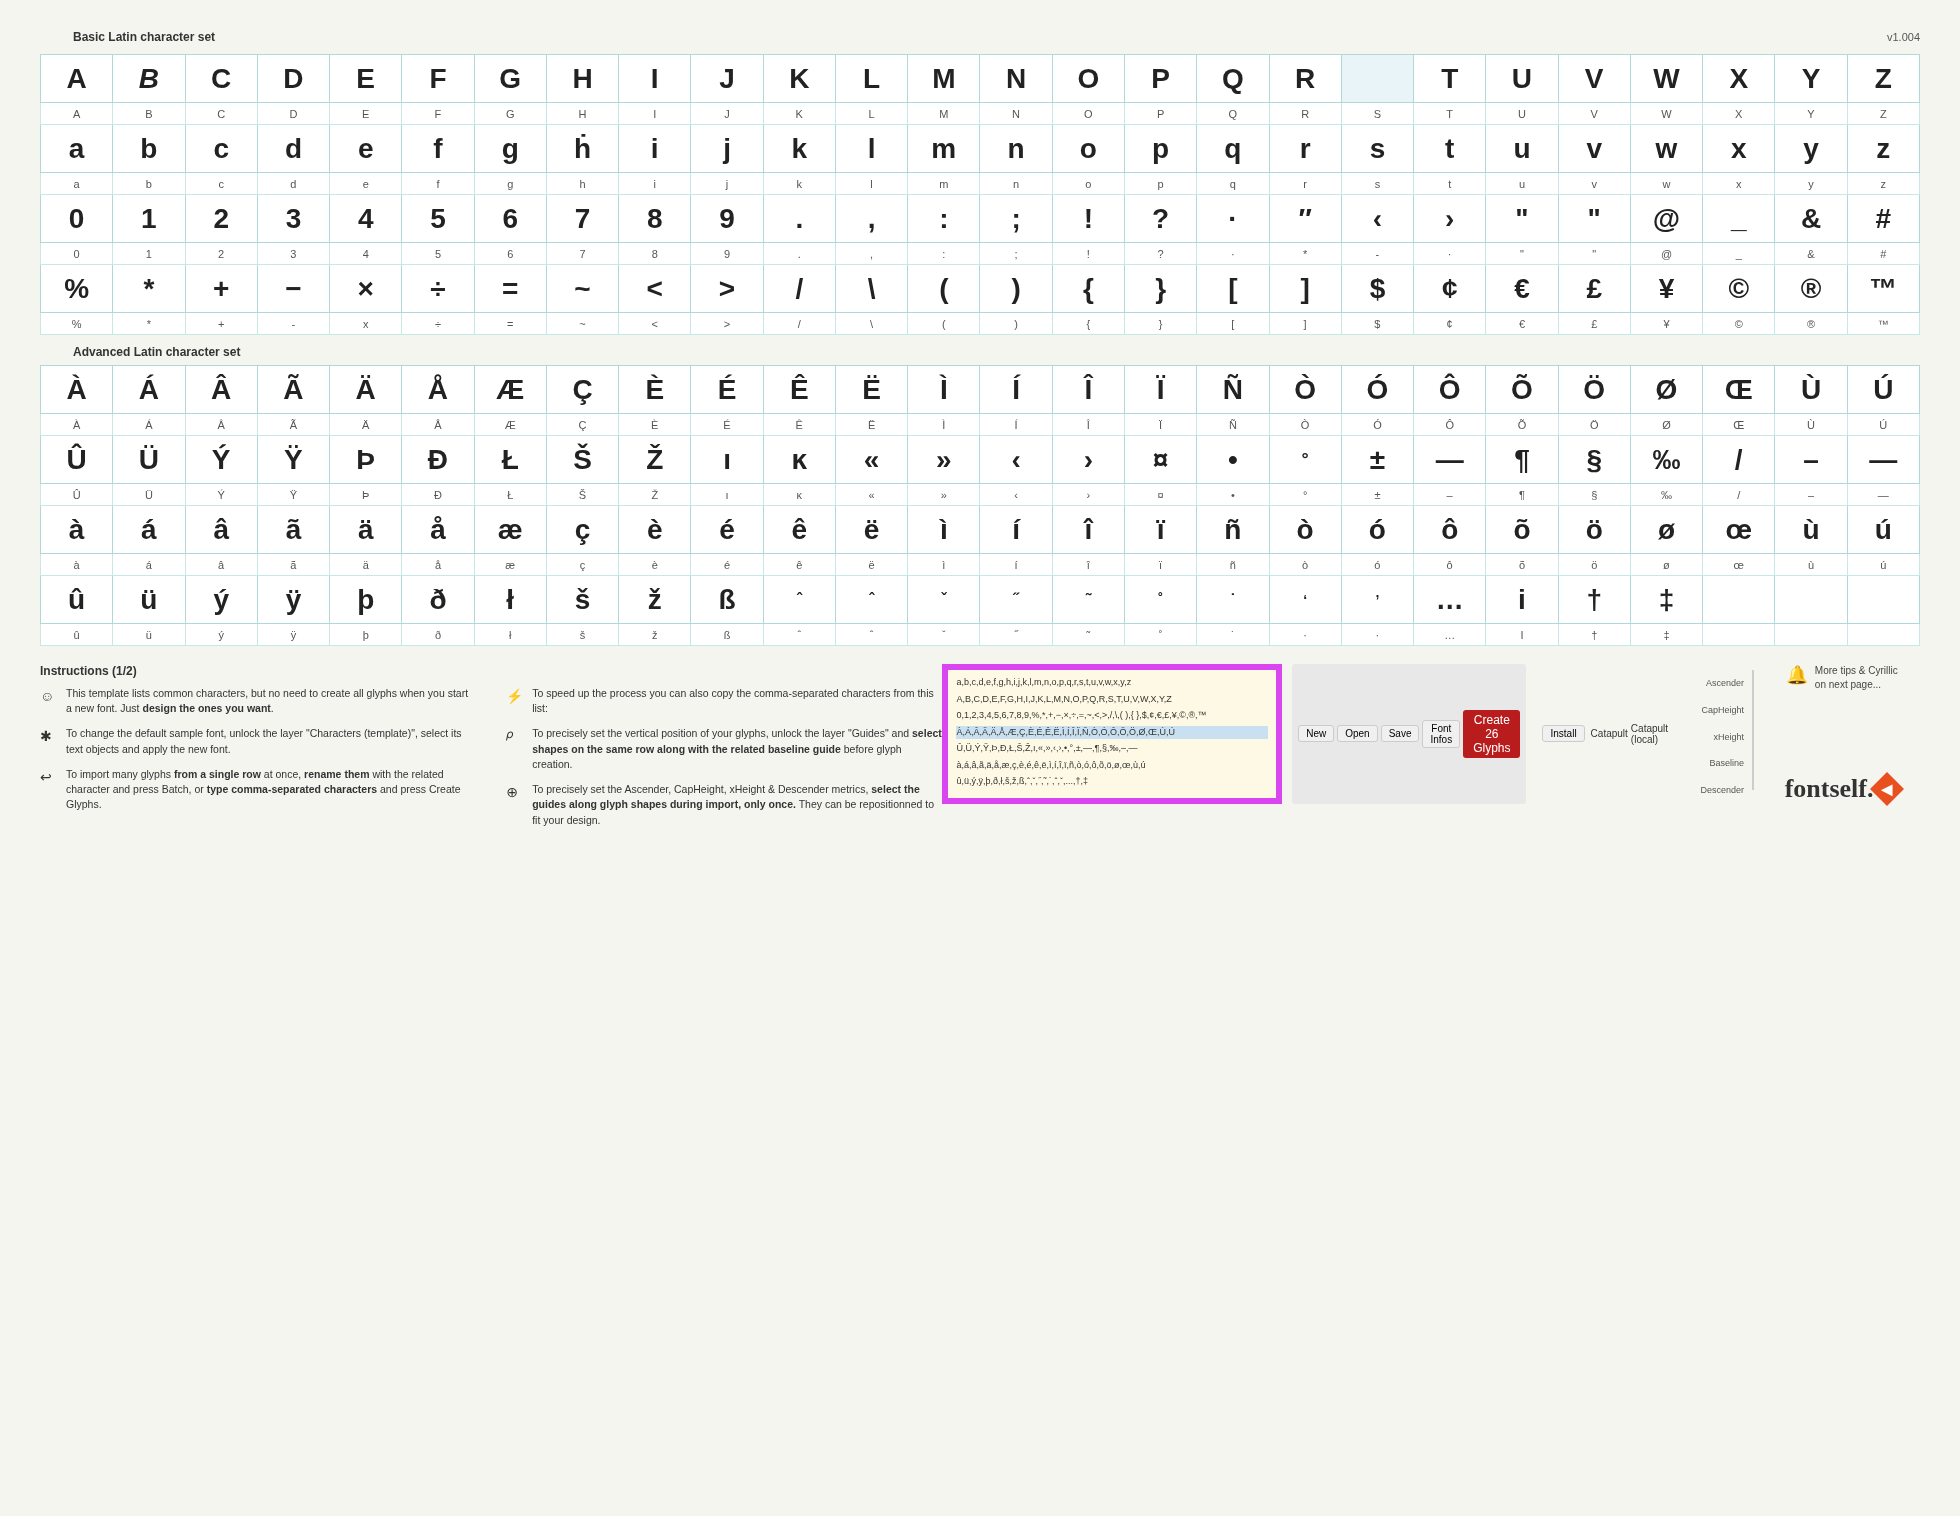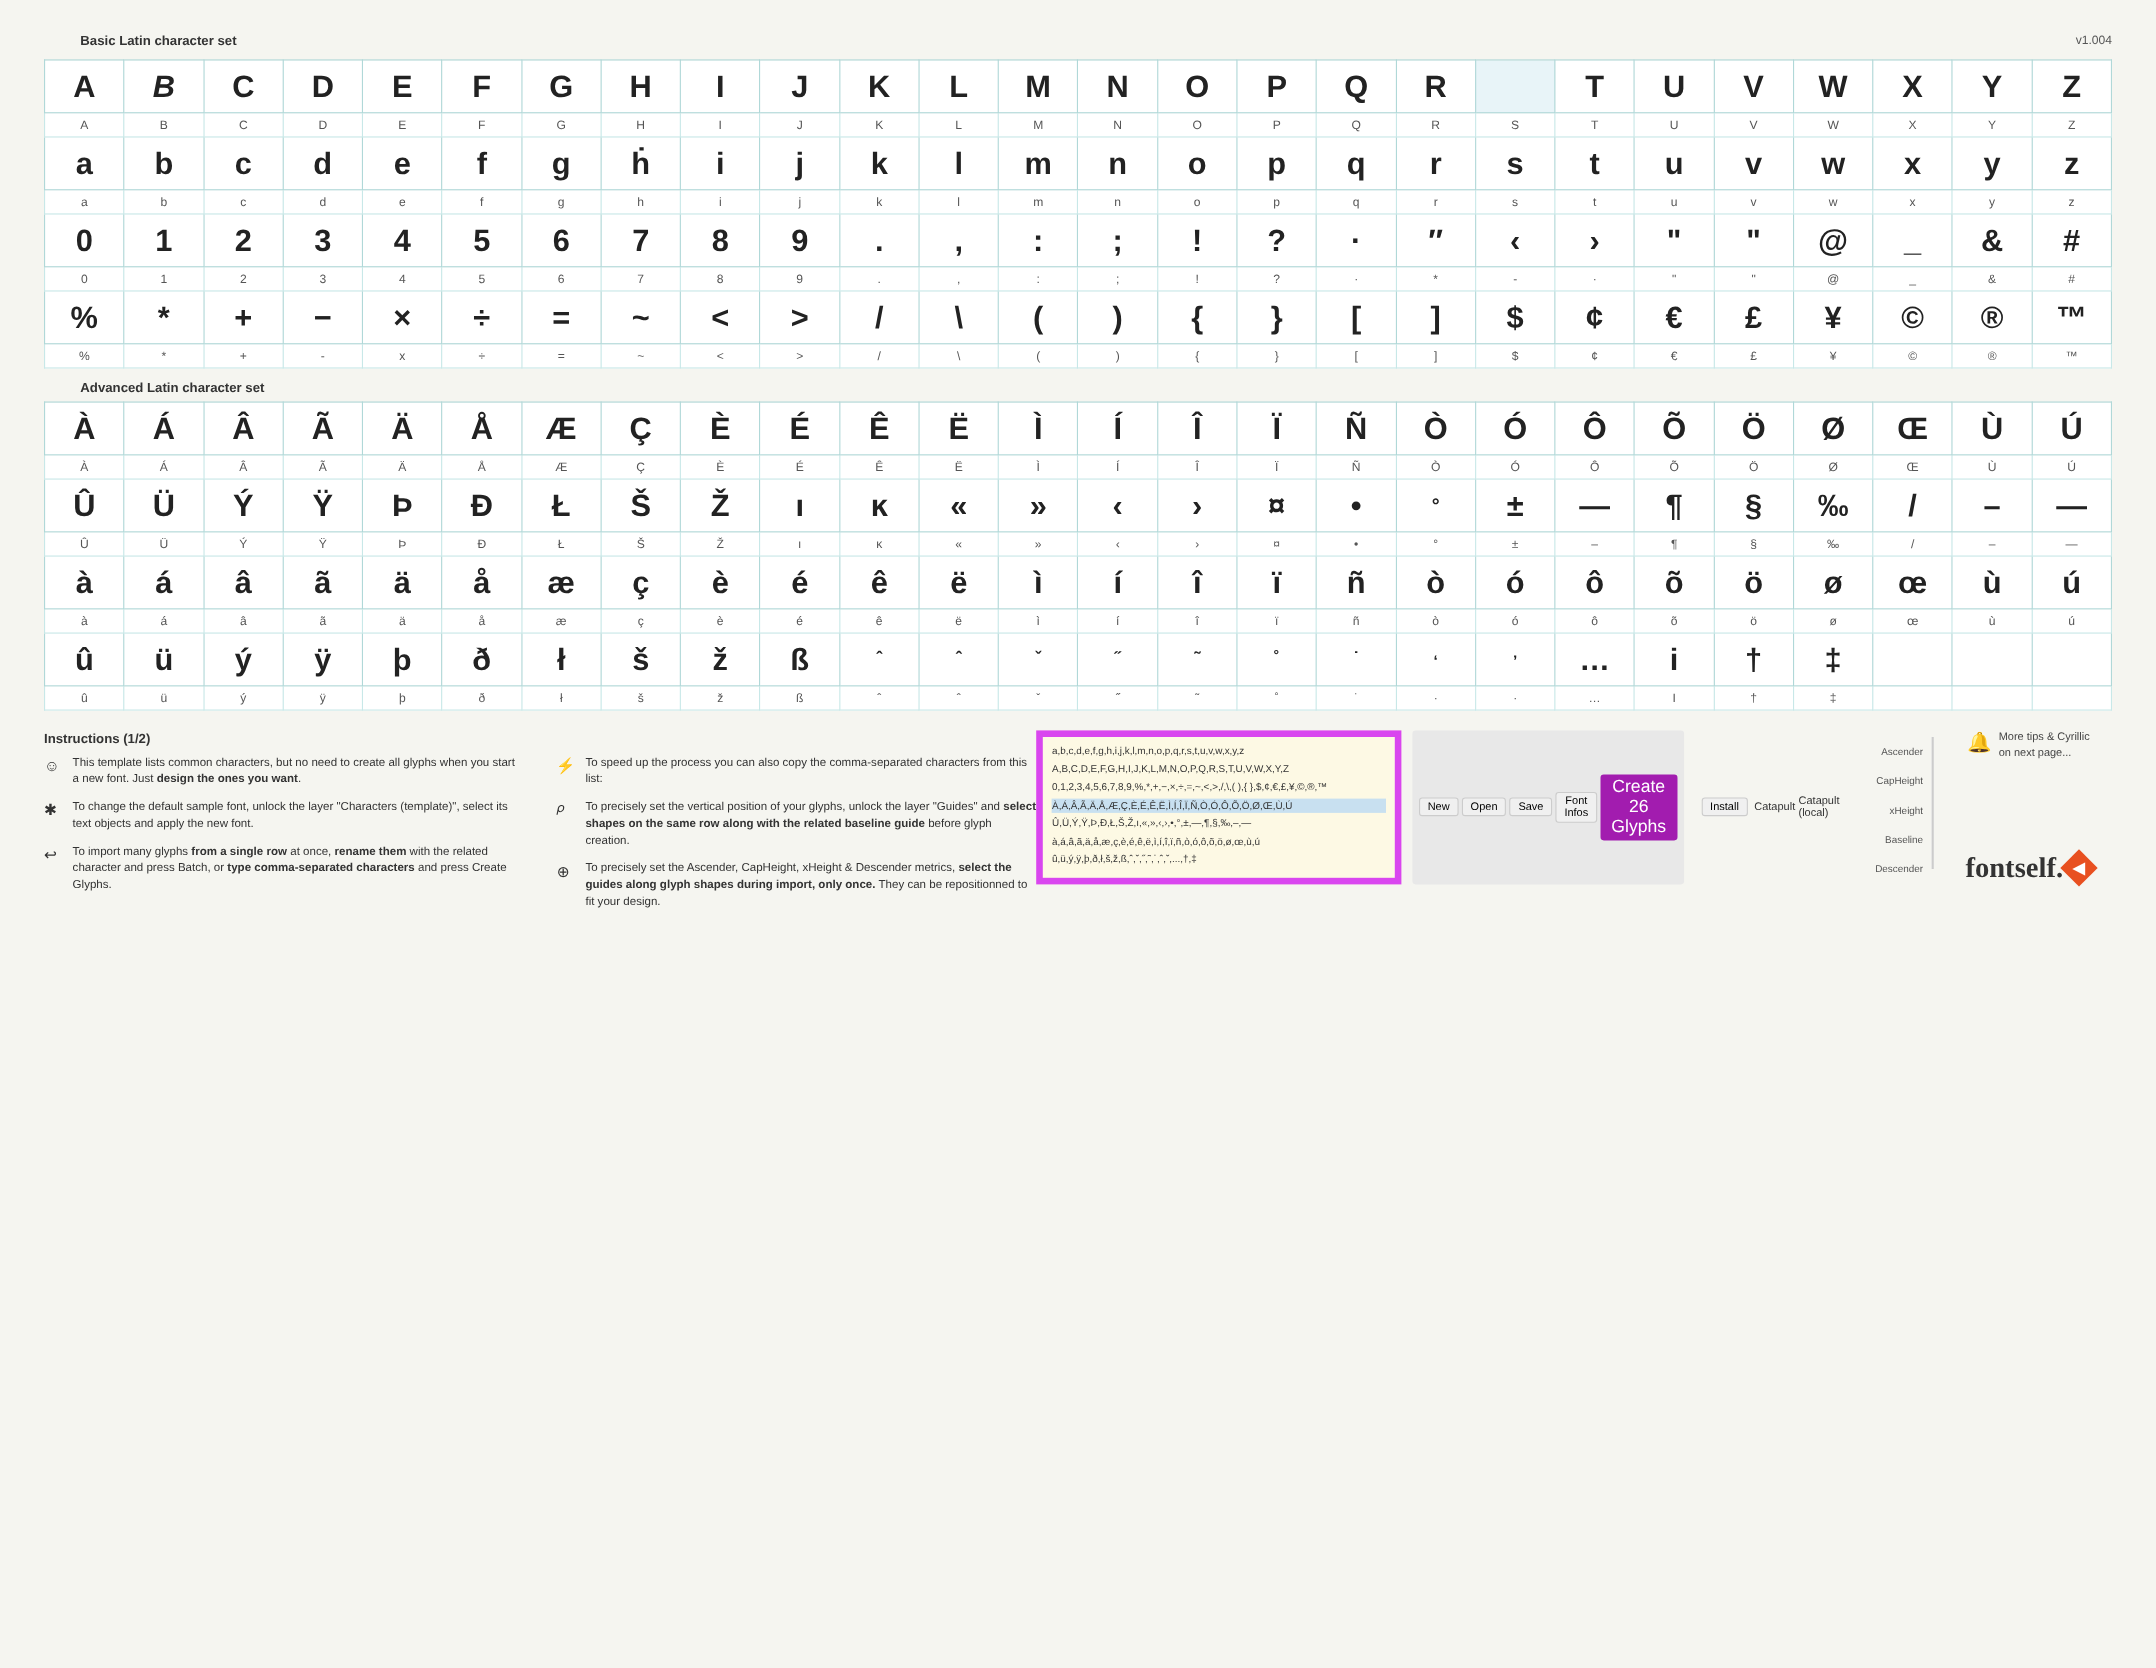--- a/index.html
+++ b/index.html
@@ -131,26 +131,26 @@
     }
     .plugin-btn {
       background: #f0f0f0;
       border: 1px solid #ccc;
       border-radius: 3px;
       padding: 2px 7px;
       font-size: 10px;
       cursor: pointer;
     }
     .create-btn {
-      background: #a21caf;
+      background: #b91c1c;
       color: white;
       border: none;
       border-radius: 3px;
       padding: 3px 10px;
-      font-size: 16px;
+      font-size: 12px;
       cursor: pointer;
       margin-left: auto;
     }
     .install-row {
       display: flex;
       gap: 3px;
       padding: 0 12px;
       align-items: center;
       font-size: 10px;
     }

